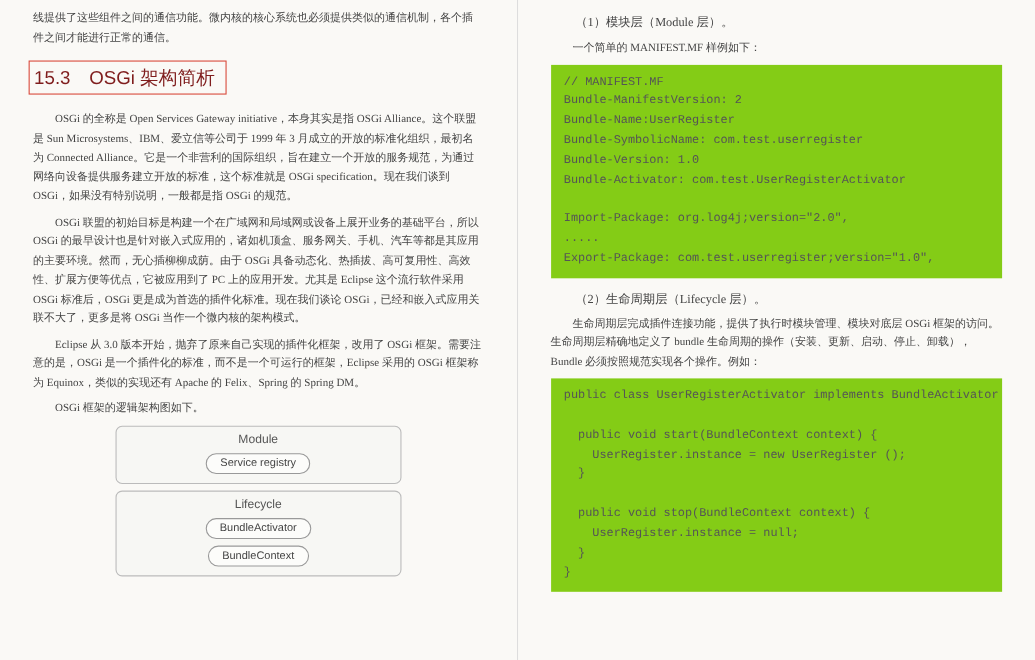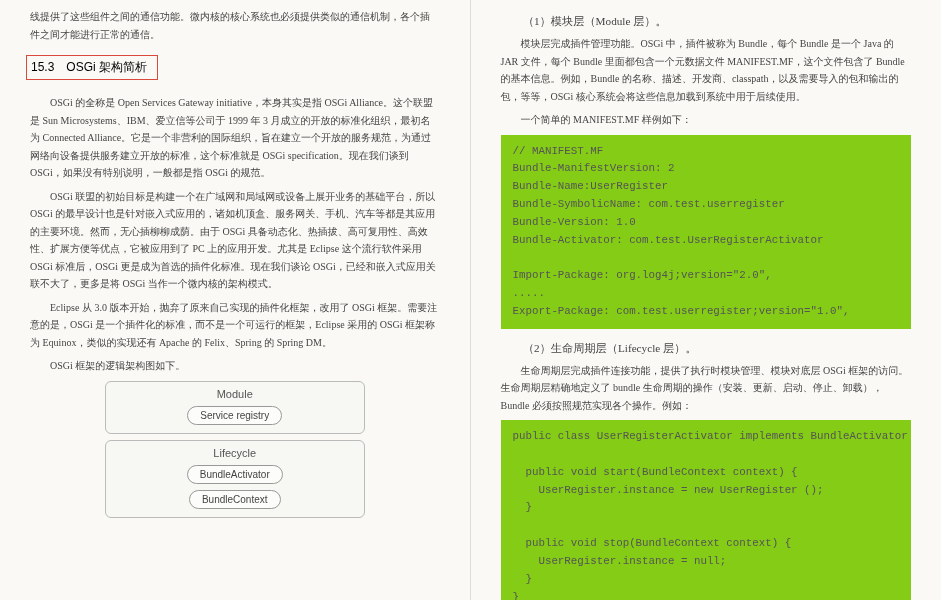--- a/index.html
+++ b/index.html
@@ -25,23 +25,23 @@
   .para {
     text-indent: 2em;
     line-height: 1.75;
     margin-bottom: 6px;
     color: #444;
     font-size: 10px;
   }
   .para-noindent { text-indent: 0; }
   .section-heading {
     font-family: "Heiti SC", "Microsoft YaHei", sans-serif;
-    font-size: 12px;
+    font-size: 17px;
     font-weight: 500;
-    color: #000000;
+    color: #7f1d1d;
     display: inline-block;
     border: 1.5px solid #d94a3d;
     padding: 3px 10px 3px 4px;
     margin: 6px 0 14px -4px;
   }
   .diagram {
     width: 260px;
     margin: 6px auto 0 auto;
   }
   .dg-group {
@@ -115,21 +115,20 @@
         <span class="dg-pill">BundleActivator</span>
         <span class="dg-pill">BundleContext</span>
       </div>
     </div>
 
   </div>
 </div>
 
 <div class="page page-right">
   <p class="sub-head">（1）模块层（Module 层）。</p>
-  <p class="para">模块层完成插件管理功能。OSGi 中，插件被称为 Bundle，每个 Bundle 是一个 Java 的 JAR 文件，每个 Bundle 里面都包含一个元数据文件 MANIFEST.MF，这个文件包含了 Bundle 的基本信息。例如，Bundle 的名称、描述、开发商、classpath，以及需要导入的包和输出的包，等等，OSGi 核心系统会将这些信息加载到系统中用于后续使用。</p>
   <p class="para">一个简单的 MANIFEST.MF 样例如下：</p>
   <div class="code-block">// MANIFEST.MF
 Bundle-ManifestVersion: 2
 Bundle-Name:UserRegister
 Bundle-SymbolicName: com.test.userregister
 Bundle-Version: 1.0
 Bundle-Activator: com.test.UserRegisterActivator
 
 Import-Package: org.log4j;version="2.0",
 .....

